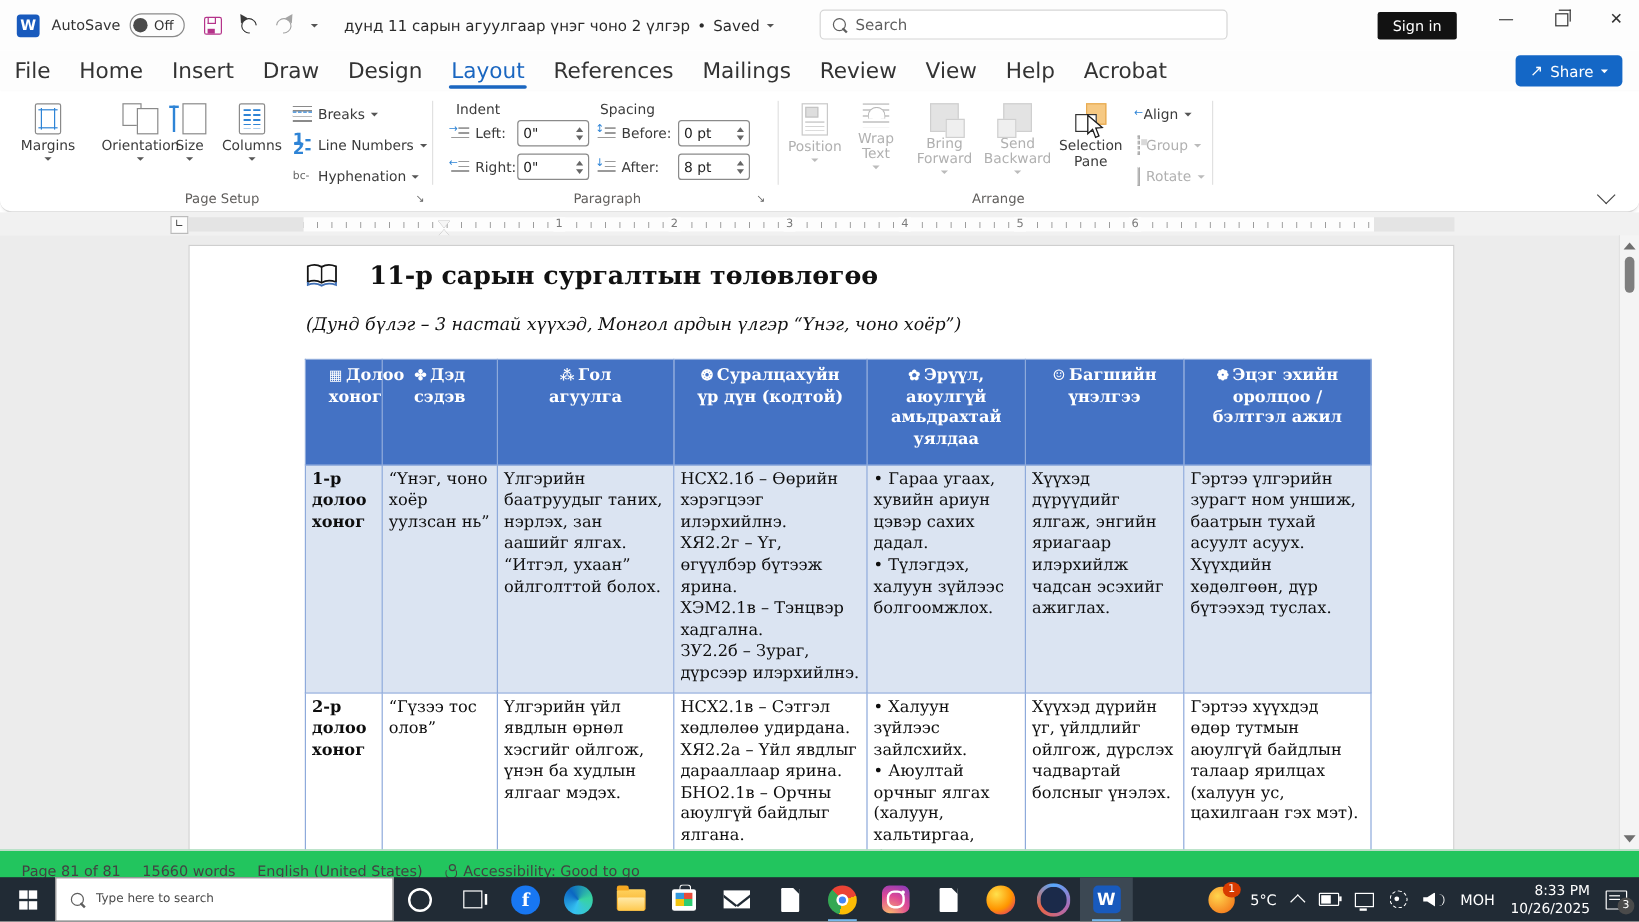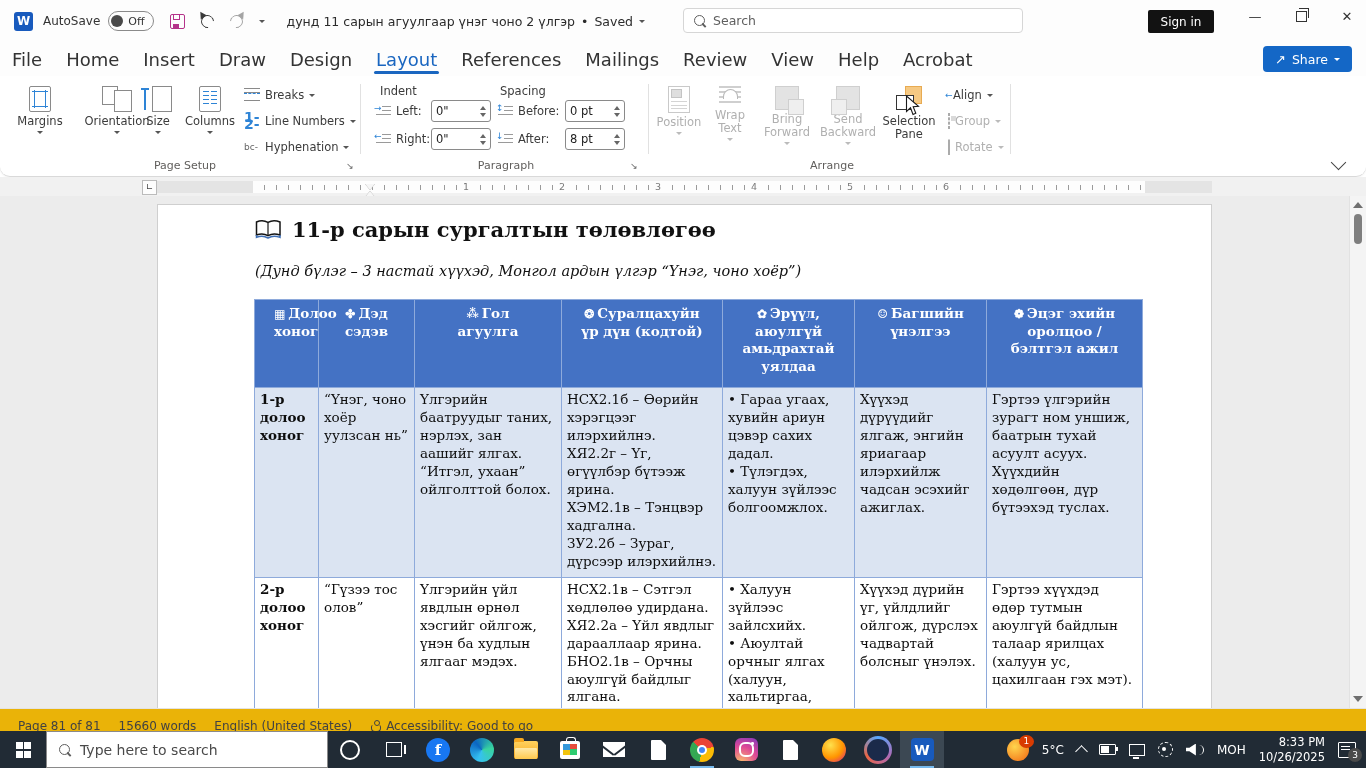--- a/index.html
+++ b/index.html
@@ -112,38 +112,38 @@
      background-image:repeating-linear-gradient(90deg,transparent 0 11px,#9a9a9a 11px 12px);background-size:12px 5px;
      background-position:0 center;background-repeat:repeat-x;}
   .ruler-num{position:absolute;top:0;font-size:9.5px;color:#7a7a7a;background:#fdfdfd;padding:0 2px;line-height:12px;}
   .ind-marker-top{position:absolute;width:0;height:0;border-left:5px solid transparent;border-right:5px solid transparent;border-top:6px solid #f6f6f6;top:3px;filter:drop-shadow(0 0 .6px #777);}
   .ind-marker-bot{position:absolute;width:0;height:0;border-left:5px solid transparent;border-right:5px solid transparent;border-bottom:6px solid #f6f6f6;top:10px;filter:drop-shadow(0 0 .6px #777);}
   #tab-selector{position:absolute;left:142px;top:3px;width:13px;height:13px;background:#fdfdfd;border:1px solid #bbb;
      font-size:9px;color:#444;text-align:center;line-height:12px;}
   
   #docarea{left:0;top:196px;width:1366px;height:512px;background:#ececec;overflow:hidden;}
   #page{position:absolute;left:157px;top:8px;width:1055px;height:560px;background:#fff;border:1px solid #cfcfcf;box-sizing:border-box;}
-  #doc-heading{position:absolute;left:97px;top:12px;display:flex;align-items:center;gap:10px;
+  #doc-heading{position:absolute;left:97px;top:12px;display:flex;align-items:center;gap:26px;
      font-family:"DejaVu Serif","Liberation Serif",serif;font-size:21px;font-weight:bold;color:#111;}
   #doc-subtitle{position:absolute;left:97px;top:58px;font-family:"DejaVu Serif","Liberation Serif",serif;
      font-size:14.5px;font-style:italic;color:#111;}
   #doc-table{position:absolute;left:96px;top:94px;width:888px;border-collapse:collapse;table-layout:fixed;
      font-family:"DejaVu Serif","Liberation Serif",serif;}
   #doc-table th,#doc-table td{border:1px solid #8eaadb;vertical-align:top;box-sizing:border-box;}
   #doc-table th{background:#4472c4;color:#fff;font-size:13.5px;font-weight:bold;padding:5px 19px 12px;line-height:1.3;text-align:center;}
   #doc-table td{font-size:13.5px;color:#0d0d0d;padding:3px 6px 6px 5px;line-height:1.33;white-space:pre-wrap;}
   #doc-table tr.shaded td{background:#dbe4f2;}
   #doc-table td.weekcell{font-weight:bold;}
   .hdr-icon{font-size:12px;margin-right:3px;}
   
   #vscroll{left:1349px;top:196px;width:17px;height:512px;background:#f4f4f4;border-left:1px solid #e2e2e2;box-sizing:border-box;}
   .scroll-arrow{position:absolute;left:3px;width:0;height:0;border-left:5px solid transparent;border-right:5px solid transparent;}
   #vthumb{position:absolute;left:4px;top:18px;width:8px;height:30px;background:#7e7e7e;border-radius:5px;}
   
-  #statusbar{left:0;top:708px;width:1366px;height:34px;background:#eab308;border-top:1px solid #e3e3e3;
+  #statusbar{left:0;top:708px;width:1366px;height:34px;background:#22c55e;border-top:1px solid #e3e3e3;
      display:flex;align-items:center;font-size:12px;color:#424242;box-sizing:border-box;}
   .sb-item{margin-left:18px;display:flex;align-items:center;gap:5px;white-space:nowrap;}
   .acc-person{width:11px;height:11px;position:relative;}
   .acc-person:before{content:"";position:absolute;left:3.5px;top:0;width:4px;height:4px;border-radius:50%;border:1px solid #424242;}
   .acc-person:after{content:"";position:absolute;left:1px;top:5px;width:8px;height:6px;border:1px solid #424242;border-radius:2px 2px 4px 4px;border-top:none;}
   #sb-right{position:absolute;right:10px;top:0;height:22px;display:flex;align-items:center;gap:14px;}
   .focus-ic{width:11px;height:11px;border:1.2px solid #424242;border-radius:2px;position:relative;}
   .focus-ic:before{content:"";position:absolute;right:-3px;top:-3px;width:6px;height:6px;background:#f8f8f8;border-left:1.2px solid #424242;border-bottom:1.2px solid #424242;transform:rotate(180deg);}
   .view-ic{width:24px;height:18px;display:flex;align-items:center;justify-content:center;border-radius:2px;}
   .view-ic.active{background:#dcdcdc;}
@@ -157,21 +157,21 @@
   #zoomslider{display:flex;align-items:center;gap:8px;color:#333;}
   #zoom-track{width:110px;height:2px;background:#9a9a9a;position:relative;}
   #zoom-handle{position:absolute;left:52px;top:-6px;width:7px;height:14px;background:#5f5f5f;}
   
   #taskbar{left:0;top:731px;width:1366px;height:37px;background:#212b35;display:flex;align-items:center;}
   #start{width:46px;height:37px;display:flex;align-items:center;justify-content:center;}
   .win-grid{width:15px;height:15px;display:grid;grid-template-columns:7px 7px;grid-template-rows:7px 7px;gap:1.5px;}
   .win-grid div{background:#fff;}
   #tb-searchbox{width:282px;height:37px;background:#fff;border:1px solid #8a8a8a;box-sizing:border-box;
      display:flex;align-items:center;gap:10px;padding-left:12px;}
-  #tb-searchbox span{font-size:14px;color:#4a4a4a;}
+  #tb-searchbox span{font-size:10px;color:#4a4a4a;}
   .tb-slot{width:44px;height:37px;display:flex;align-items:center;justify-content:center;position:relative;}
   .cortana-ring{width:16px;height:16px;border:2px solid #fff;border-radius:50%;}
   .taskview-ic{width:14px;height:13px;border:1.5px solid #fff;position:relative;}
   .taskview-ic:before{content:"";position:absolute;right:-5px;top:2px;width:2px;height:9px;background:#fff;}
   .app-underline{position:absolute;bottom:0;left:10px;right:10px;height:2.5px;background:#76b9ed;}
   .tb-slot.active-app{background:#3c4853;}
   .ic-circle{width:24px;height:24px;border-radius:50%;}
   .fb{background:#1877f2;color:#fff;font-family:"DejaVu Serif",serif;font-weight:bold;font-size:15px;display:flex;align-items:center;justify-content:center;}
   .edge{background:conic-gradient(from 200deg,#35c1f1,#0b66c2,#38d39f,#35c1f1);}
   .folder{width:24px;height:18px;background:linear-gradient(#ffd25e,#f6a821);border-radius:2px;position:relative;}

